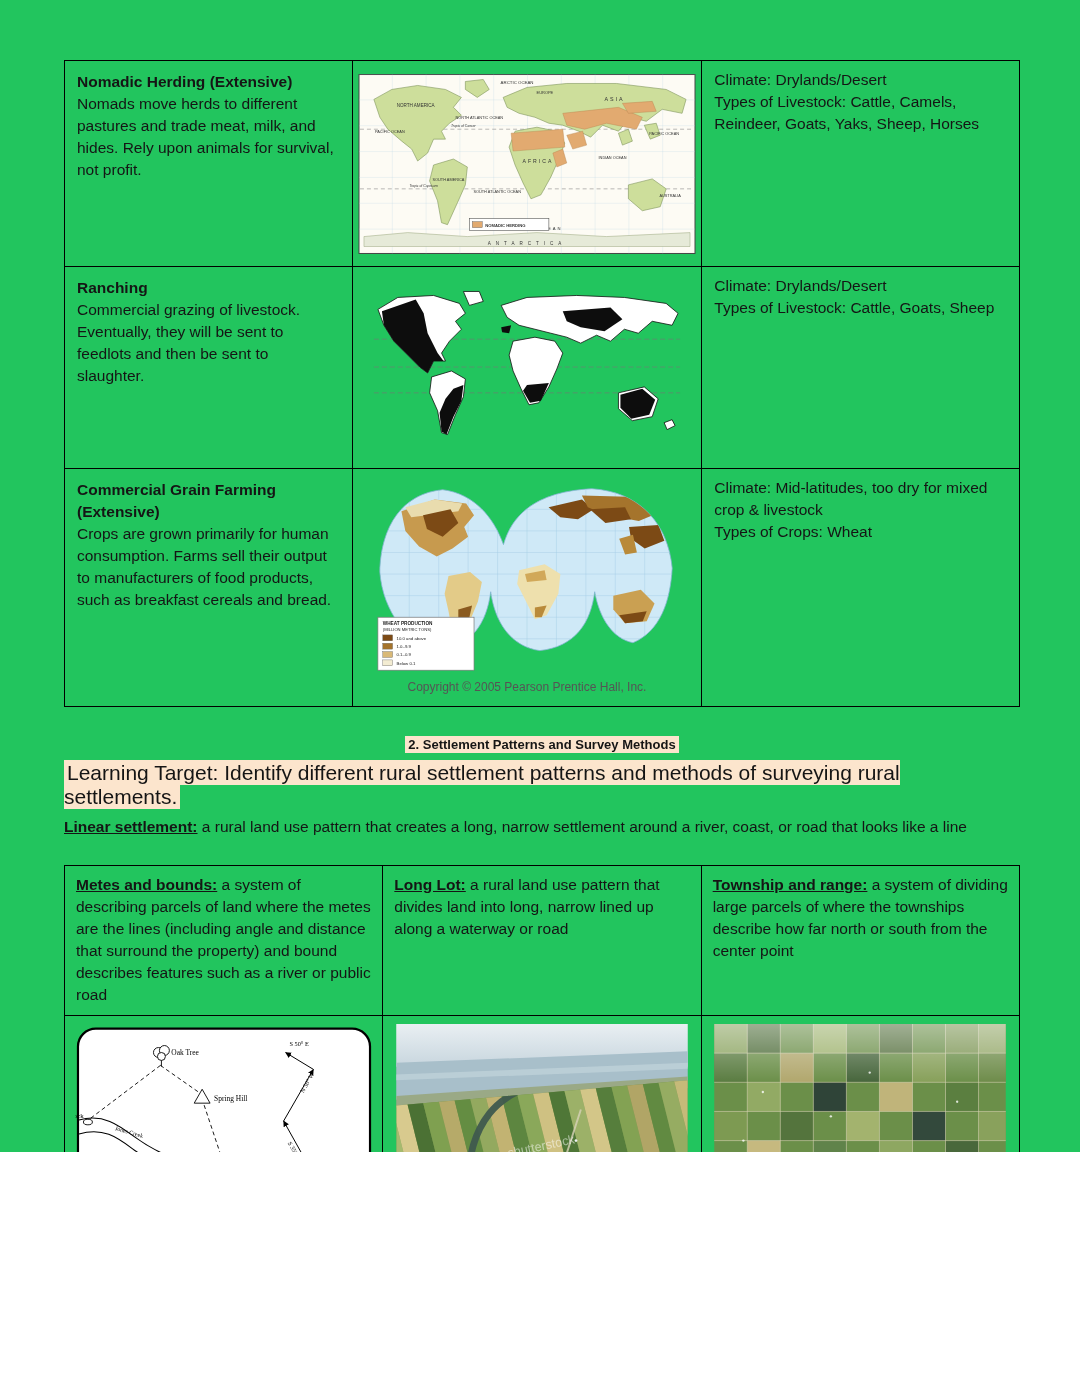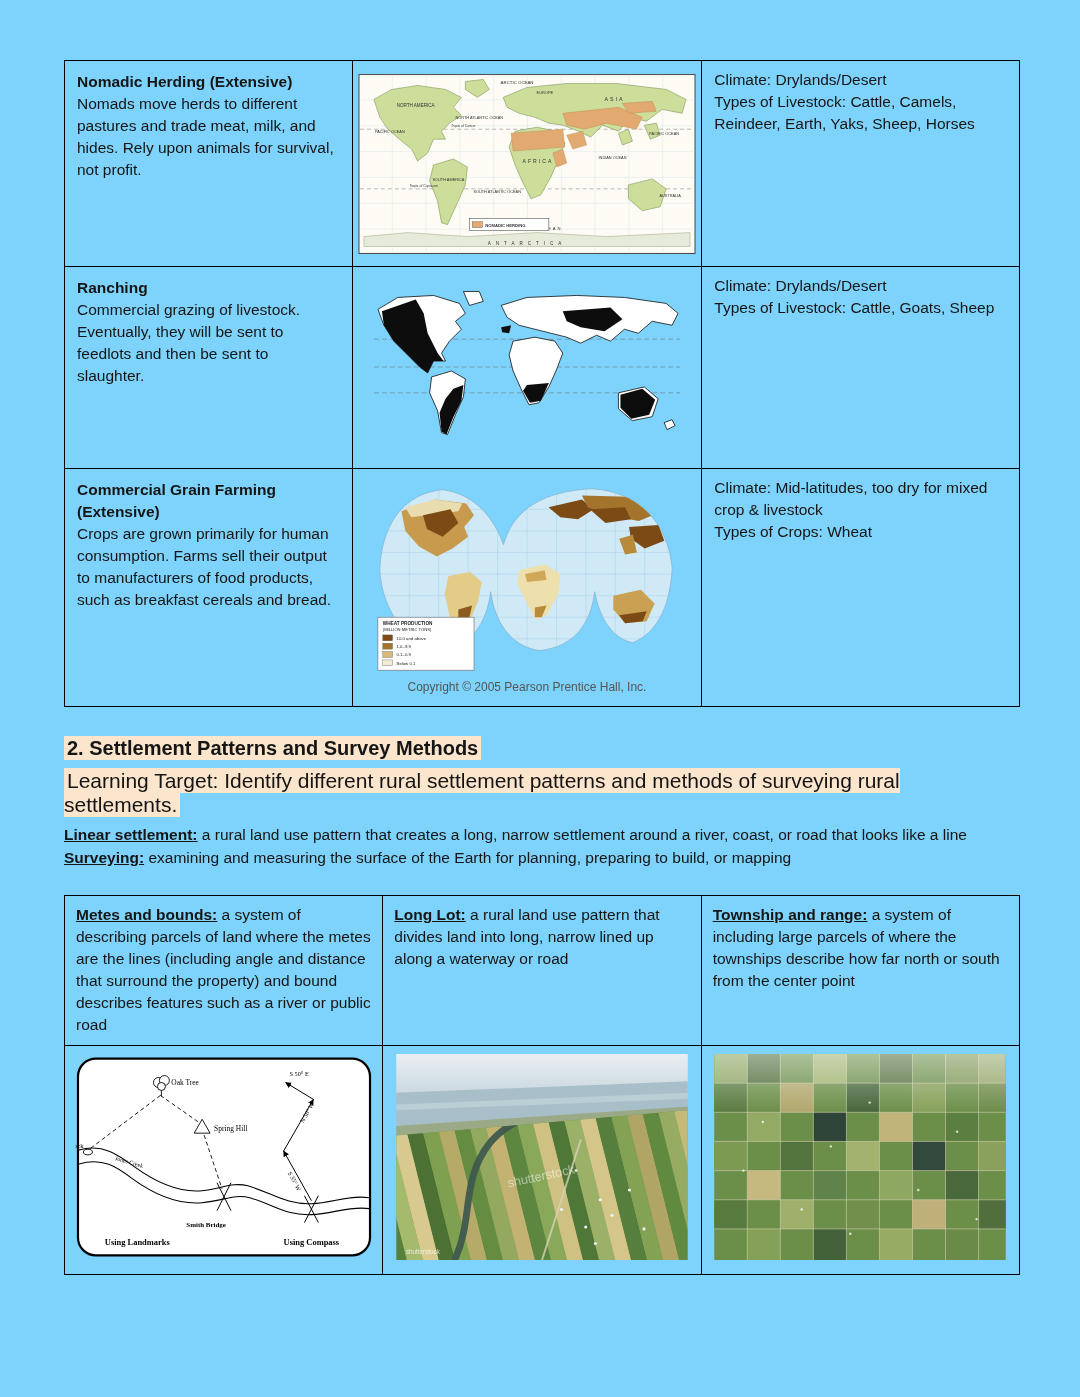--- a/index.html
+++ b/index.html
@@ -1,28 +1,28 @@
 <!DOCTYPE html>
 <html><head>
 <meta charset="utf-8">
 <style>
   html,body{margin:0;padding:0;background:#fff;}
-  .page{position:relative;width:1080px;height:1397px;background:#7dd3fc;
+  .page{position:relative;width:1080px;height:1152px;background:#22c55e;
         font-family:"Liberation Sans",sans-serif;color:#151515;overflow:hidden;}
   .content{position:absolute;left:64px;top:60px;width:956px;}
   table{border-collapse:collapse;width:100%;}
   td{border:1.5px solid #000;vertical-align:top;padding:8px 12px;font-size:15.5px;line-height:1.42;}
   .t1 .c-text{width:262px;}
   .t1 .c-map{width:330px;text-align:center;vertical-align:middle;padding:5px;}
   .t1 .c-info{width:292px;}
   .cell-title{font-weight:bold;margin:2px 0 0 0;}
   p{margin:0;}
   .map-svg{display:block;margin:0 auto;}
   .copyright{font-size:12px;color:#555;text-align:center;margin-top:2px;}
-  .sec-head{margin-top:30px;font-size:20px;font-weight:bold;}
+  .sec-head{text-align:center;margin-top:30px;font-size:13px;font-weight:bold;}
   .hl{background:#fce5cd;padding:1px 3px;}
   .lt-line{margin-top:9px;font-size:21px;}
   .defs{margin-top:7px;font-size:15.5px;line-height:1.46;}
   .defs p{margin:0;}
   .term{font-weight:bold;text-decoration:underline;}
   .t2{margin-top:26px;table-layout:fixed;}
   .t2 td{padding:8px 11px;}
   .t2 .img-cell{padding:8px;vertical-align:middle;text-align:center;}
 </style>
 </head>
@@ -93,21 +93,21 @@
 
           <g>
             <rect x="112" y="146" width="80" height="12" fill="#fff" stroke="#555" stroke-width="0.6"></rect>
             <rect x="115" y="149" width="10" height="6" fill="#e2aa70" stroke="#555" stroke-width="0.4"></rect>
             <text x="128" y="154.5" font-size="4.2" font-weight="bold" fill="#333">NOMADIC HERDING</text>
           </g>
         </svg>
       </td>
       <td class="c-info">
         <p>Climate: Drylands/Desert</p>
-        <p>Types of Livestock: Cattle, Camels, Reindeer, Earth, Yaks, Sheep, Horses</p>
+        <p>Types of Livestock: Cattle, Camels, Reindeer, Goats, Yaks, Sheep, Horses</p>
       </td>
     </tr>
 
     <tr style="height:202px;">
       <td class="c-text">
         <p class="cell-title">Ranching</p>
         <p>Commercial grazing of livestock. Eventually, they will be sent to feedlots and then be sent to slaughter.</p>
       </td>
       <td class="c-map">
 
@@ -203,37 +203,36 @@
 
   <div class="sec-head">
     <span class="hl">2. Settlement Patterns and Survey Methods</span>
   </div>
   <div class="lt-line">
     <span class="hl">Learning Target: Identify different rural settlement patterns and methods of surveying rural settlements.</span>
   </div>
 
   <div class="defs">
     <p><span class="term">Linear settlement:</span> <span>a rural land use pattern that creates a long, narrow settlement around a river, coast, or road that looks like a line</span></p>
-    <p><span class="term">Surveying:</span> <span>examining and measuring the surface of the Earth for planning, preparing to build, or mapping</span></p>
   </div>
 
   <table class="t2">
     <tbody>
           <tr style="height:150px;">
       <td>
         <span class="term">Metes and bounds:</span>
         <span>a system of describing parcels of land where the metes are the lines (including angle and distance that surround the property) and bound describes features such as a river or public road</span>
       </td>
       <td>
         <span class="term">Long Lot:</span>
         <span>a rural land use pattern that divides land into long, narrow lined up along a waterway or road</span>
       </td>
       <td>
         <span class="term">Township and range:</span>
-        <span>a system of including large parcels of where the townships describe how far north or south from the center point</span>
+        <span>a system of dividing large parcels of where the townships describe how far north or south from the center point</span>
       </td>
     </tr>
 
     <tr style="height:222px;">
 
       <td class="img-cell">
         <svg width="298" height="204" viewBox="0 0 300 204" font-family="Liberation Serif, serif">
           <defs>
             <marker id="arr" markerWidth="7" markerHeight="7" refX="5.5" refY="3" orient="auto">
               <path d="M0,0 L6,3 L0,6 Z" fill="#000"></path>

